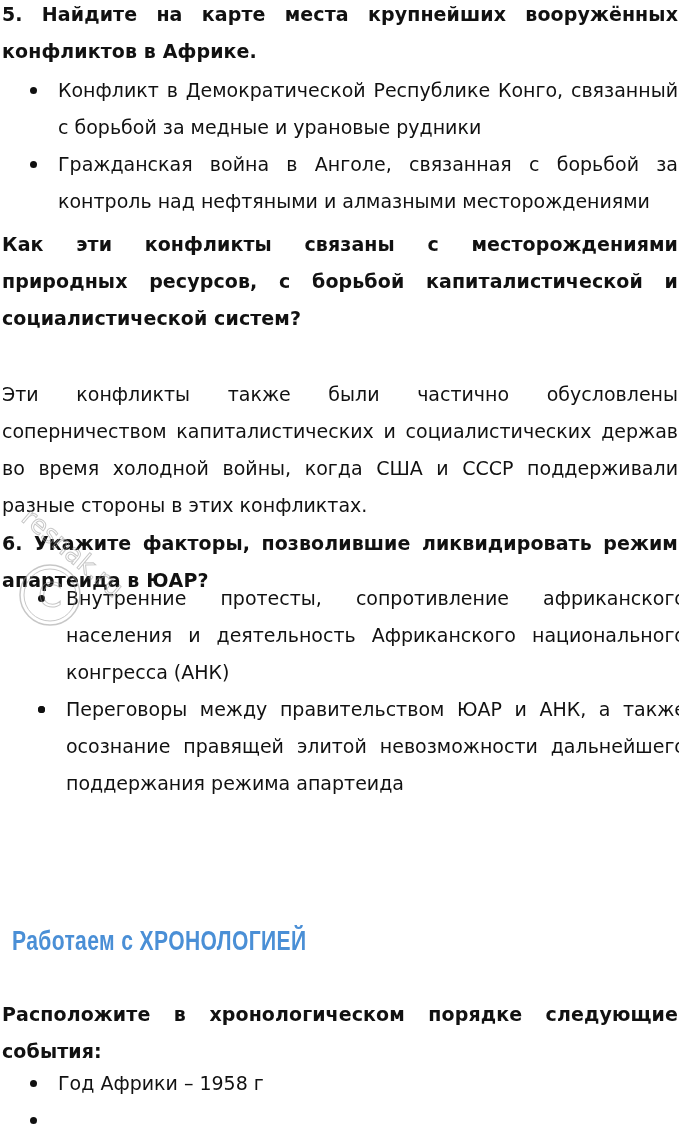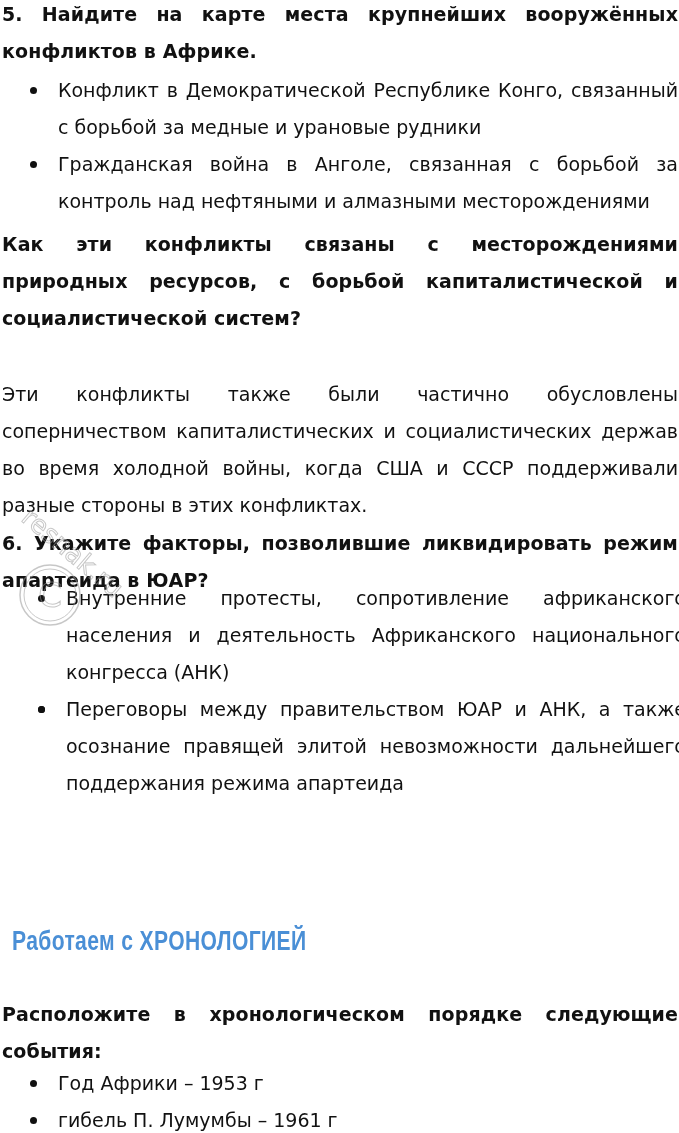--- a/index.html
+++ b/index.html
@@ -76,25 +76,24 @@
     </li>
   </ul>
 
   <div class="section-banner">Работаем с ХРОНОЛОГИЕЙ</div>
 
   <div class="bold-para" style="top:996px;">Расположите в хронологическом порядке следующие события:</div>
 
   <ul class="bullet-list" style="top:1065px;">
     <li class="bullet-item">
       <span class="bullet-dot"></span>
-      <span>Год Африки – 1953 г</span>
+      <span>Год Африки – 1958 г</span>
     </li>
     <li class="bullet-item">
       <span class="bullet-dot"></span>
-      <span>гибель П. Лумумбы – 1961 г</span>
     </li>
   </ul>
 
   <svg class="watermark" viewBox="0 0 150 150">
     <circle cx="35" cy="100" r="30" fill="none" stroke="#9a9a9a" stroke-width="1.5"></circle>
     <circle cx="35" cy="100" r="26" fill="none" stroke="#9a9a9a" stroke-width="1"></circle>
     <text x="35" y="112" text-anchor="middle" font-family="DejaVu Sans, sans-serif" font-size="34" fill="none" stroke="#9a9a9a" stroke-width="1">C</text>
     <text x="0" y="0" transform="translate(5,25) rotate(40)" font-family="DejaVu Sans, sans-serif" font-size="26" fill="none" stroke="#9a9a9a" stroke-width="1">resnak.ru</text>
   </svg>
 

